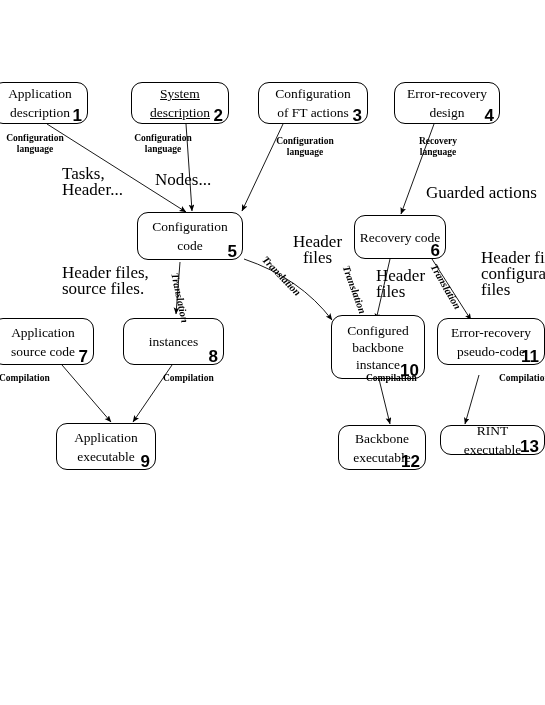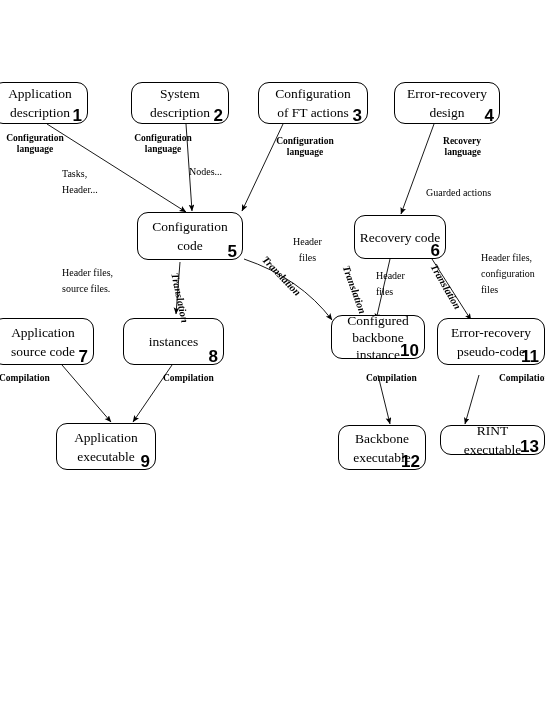--- a/index.html
+++ b/index.html
@@ -45,21 +45,21 @@
     position: absolute;
     right: 5px;
     bottom: -1px;
     font-size: 17px;
     font-weight: bold;
     font-family: "Liberation Sans", sans-serif;
     line-height: 17px;
   }
   .edge-label {
     position: absolute;
-    font-size: 10px;
+    font-size: 17px;
     line-height: 16px;
     white-space: nowrap;
   }
   .lang-label {
     position: absolute;
     font-size: 9.5px;
     line-height: 10.5px;
     font-weight: bold;
     font-family: "Liberation Serif", "DejaVu Serif", serif;
     white-space: nowrap;
@@ -100,21 +100,21 @@
       <path d="M479,375 L465,424"></path>
     </g>
   </svg>
 
   <div class="node" style="left:-8px; top:82px; width:96px; height:42px;">
     <span class="ln">Application</span>
     <span class="ln">description</span>
     <span class="idx">1</span>
   </div>
 
-  <div class="node" style="left:131px; top:82px; width:98px; height:42px;">
+  <div class="node" style="left:131px; top:82px; width:98px; height:42px;text-decoration:underline;">
     <span class="ln">System</span>
     <span class="ln">description</span>
     <span class="idx">2</span>
   </div>
 
   <div class="node" style="left:258px; top:82px; width:110px; height:42px;">
     <span class="ln">Configuration</span>
     <span class="ln">of FT actions</span>
     <span class="idx">3</span>
   </div>
@@ -140,21 +140,21 @@
     <span class="ln">Application</span>
     <span class="ln">source code</span>
     <span class="idx">7</span>
   </div>
 
   <div class="node" style="left:123px; top:318px; width:101px; height:47px;">
     <span class="ln">instances</span>
     <span class="idx">8</span>
   </div>
 
-  <div class="node" style="left:331px; top:315px; width:94px; height:44px; line-height:17px;">
+  <div class="node" style="left:331px; top:315px; width:94px; height:64px; line-height:17px;">
     <span class="ln">Configured</span>
     <span class="ln">backbone</span>
     <span class="ln">instance</span>
     <span class="idx">10</span>
   </div>
 
   <div class="node" style="left:437px; top:318px; width:108px; height:47px;">
     <span class="ln">Error-recovery</span>
     <span class="ln">pseudo-code</span>
     <span class="idx">11</span>
@@ -186,21 +186,21 @@
   <div class="lang-label" style="left:127px; top:133px; text-align:center; width:72px;">
     <span>Configuration</span><br>
     <span>language</span>
   </div>
 
   <div class="lang-label" style="left:268px; top:136px; text-align:center; width:74px;">
     <span>Configuration</span><br>
     <span>language</span>
   </div>
 
-  <div class="lang-label" style="left:419px; top:136px; text-align:right; width:62px;">
+  <div class="lang-label" style="left:407px; top:136px; text-align:center; width:62px;">
     <span>Recovery</span><br>
     <span>language</span>
   </div>
 
   <div class="lang-label" style="left:-1px; top:373px;">
     <span>Compilation</span>
   </div>
 
   <div class="lang-label" style="left:163px; top:373px;">
     <span>Compilation</span>
@@ -212,21 +212,21 @@
 
   <div class="lang-label" style="left:499px; top:373px;">
     <span>Compilation</span>
   </div>
 
   <div class="edge-label" style="left:62px; top:166px;">
     <span>Tasks,</span><br>
     <span>Header...</span>
   </div>
 
-  <div class="edge-label" style="left:155px; top:164px;margin-left:34px;">
+  <div class="edge-label" style="left:155px; top:172px;">
     <span>Nodes...</span>
   </div>
 
 
   <div class="edge-label" style="left:426px; top:185px;">
     <span>Guarded actions</span>
   </div>
 
   <div class="edge-label" style="left:62px; top:265px;">
     <span>Header files,</span><br>

